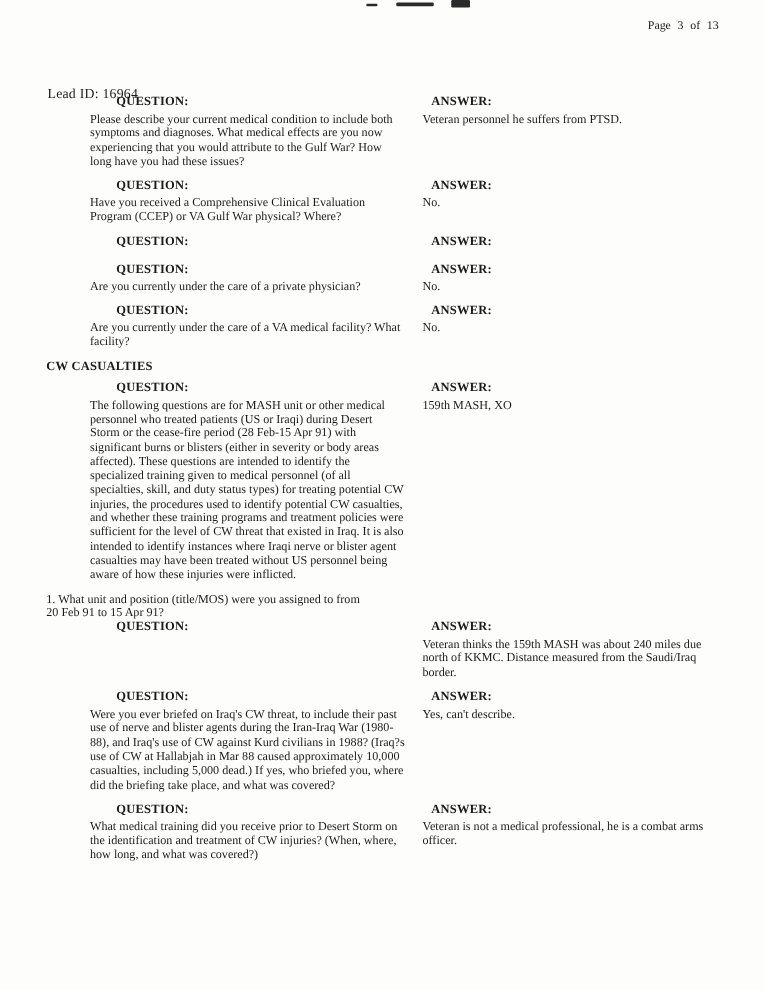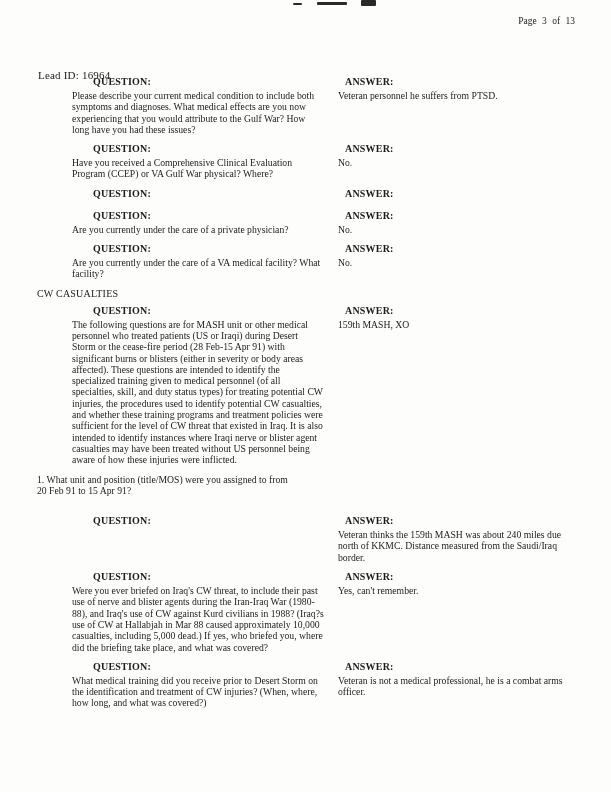--- a/index.html
+++ b/index.html
@@ -31,25 +31,25 @@
     font-size: 10px; line-height: 12px;
     padding-left: 21px;
     margin-bottom: 2px;
     letter-spacing: 0.2px;
   }
   .col-a .label { padding-left: 7px; }
   .qtext, .atext, .left-para {
     font-size: 9.7px; line-height: 11.3px;
   }
   .section-heading {
-    font-weight: 400; font-size: 10px; line-height: 12px;
+    font-weight: 700; font-size: 10px; line-height: 12px;
     margin: 1px 0 5px 0;
     letter-spacing: 0.2px;
   }
-  .left-para { width: 252px; margin: 3px 0 19px 0; }
+  .left-para { width: 252px; margin: 3px 0 0 0; }
 </style>
 </head>
 <body>
 
 <div class="scan-artifact" style="left:293px; top:3px; width:9px; height:2px;"></div>
 <div class="scan-artifact" style="left:317px; top:2px; width:30px; height:3px;"></div>
 <div class="scan-artifact" style="left:361px; top:0; width:15px; height:6px;"></div>
 
 <div class="lead-id">Lead ID: 16964</div>
 
@@ -125,21 +125,21 @@
         <div class="atext">Veteran thinks the 159th MASH was about 240 miles due north of KKMC.  Distance measured from the Saudi/Iraq border.</div>
       </div>
     </div>
     <div class="qa-row">
       <div class="col-q">
         <div class="label">QUESTION:</div>
         <div class="qtext">Were you ever briefed on Iraq's CW threat, to include their past use of nerve and blister agents during the Iran-Iraq War (1980-88), and Iraq's use of CW against Kurd civilians in 1988?  (Iraq?s use of CW at Hallabjah in Mar 88 caused approximately 10,000 casualties, including 5,000 dead.)  If yes, who briefed you, where did the briefing take place, and what was covered?</div>
       </div>
       <div class="col-a">
         <div class="label">ANSWER:</div>
-        <div class="atext">Yes, can't remember.</div>
+        <div class="atext">Yes, can't describe.</div>
       </div>
     </div>
     <div class="qa-row">
       <div class="col-q">
         <div class="label">QUESTION:</div>
         <div class="qtext">What medical training did you receive prior to Desert Storm on the identification and treatment of CW injuries?  (When, where, how long, and what was covered?)</div>
       </div>
       <div class="col-a">
         <div class="label">ANSWER:</div>
         <div class="atext">Veteran is not a medical professional, he is a combat arms officer.</div>

